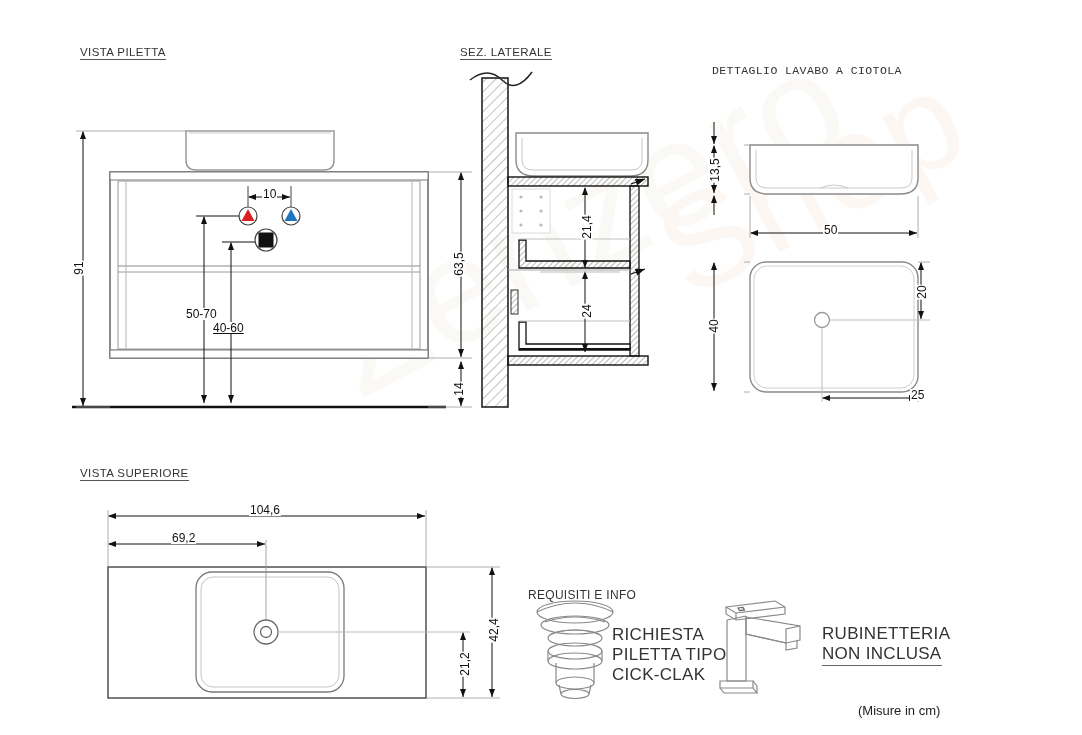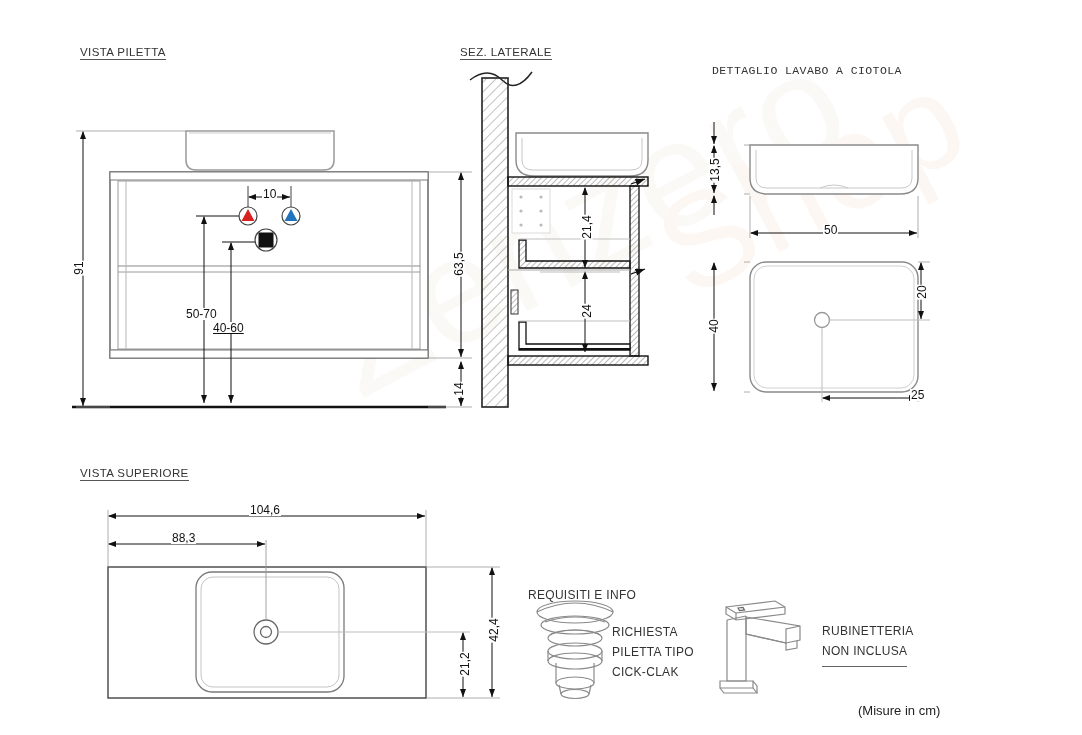--- a/index.html
+++ b/index.html
@@ -33,27 +33,27 @@
     color: #111;
     white-space: nowrap;
     background: #ffffff;
     padding: 0 1px;
     line-height: 1;
   }
   .dim.vert { transform-origin: center center; }
 
   .note {
     position: absolute;
-    font-size: 12px;
+    font-size: 17px;
     color: #555;
     white-space: nowrap;
     letter-spacing: 0.3px;
     text-align: center;
   }
-  .note.ul { border-bottom: 1px solid #666; padding-bottom: 8px; }
+  .note.ul { border-bottom: 1px solid #666; padding-bottom: 1px; }
   .note.dark { color: #333; }
   .units {
     position: absolute;
     font-size: 13px;
     color: #222;
     white-space: nowrap;
   }
   .sec-head {
     position: absolute;
     font-size: 12px;
@@ -320,21 +320,21 @@
 <div class="dim vert" style="left:574px; top:221px; transform:rotate(-90deg);">21,4</div>
 <div class="dim vert" style="left:579px; top:305px; transform:rotate(-90deg);">24</div>
 
 <div class="dim vert" style="left:702px; top:164px; transform:rotate(-90deg);">13,5</div>
 <div class="dim" style="left:823px; top:224px;">50</div>
 <div class="dim vert" style="left:706px; top:320px; transform:rotate(-90deg);">40</div>
 <div class="dim vert" style="left:914px; top:286px; transform:rotate(-90deg);">20</div>
 <div class="dim" style="left:862px; top:389px;margin-left:48px;">25</div>
 
 <div class="dim" style="left:249px; top:504px;">104,6</div>
-<div class="dim" style="left:171px; top:532px;">88,3</div>
+<div class="dim" style="left:171px; top:532px;">69,2</div>
 <div class="dim vert" style="left:481px; top:624px; transform:rotate(-90deg);">42,4</div>
 <div class="dim vert" style="left:452px; top:658px; transform:rotate(-90deg);">21,2</div>
 
 <div class="sec-head" style="left:528px; top:568px;">REQUISITI E INFO</div>
 
 <div class="note dark" style="left:612px; top:625px;">RICHIESTA</div>
 <div class="note dark" style="left:612px; top:645px;">PILETTA TIPO</div>
 <div class="note dark" style="left:612px; top:665px;">CICK-CLAK</div>
 
 <div class="note dark" style="left:822px; top:624px;">RUBINETTERIA</div>

